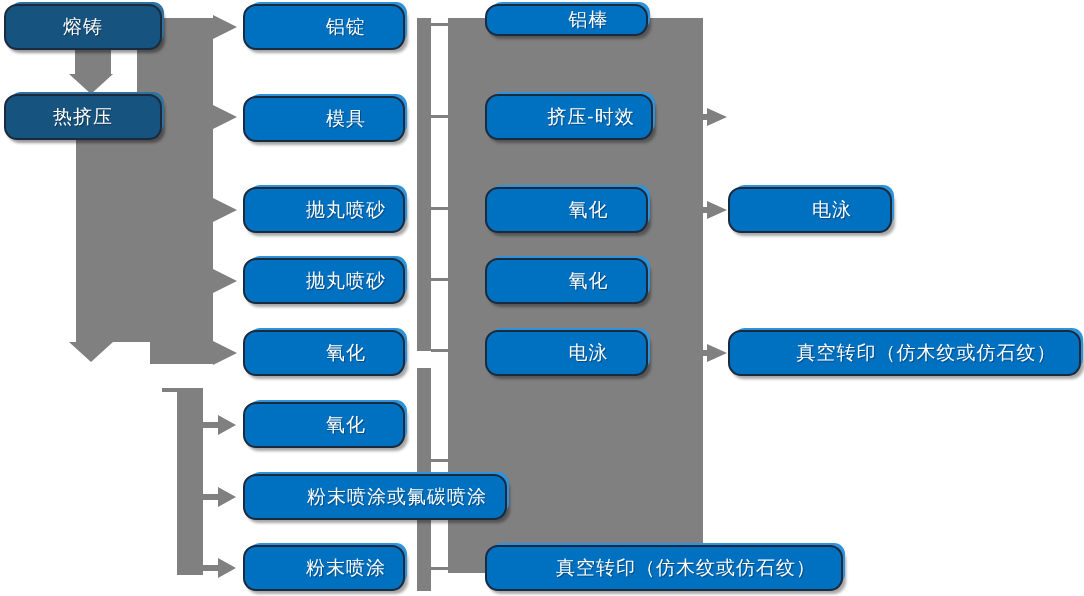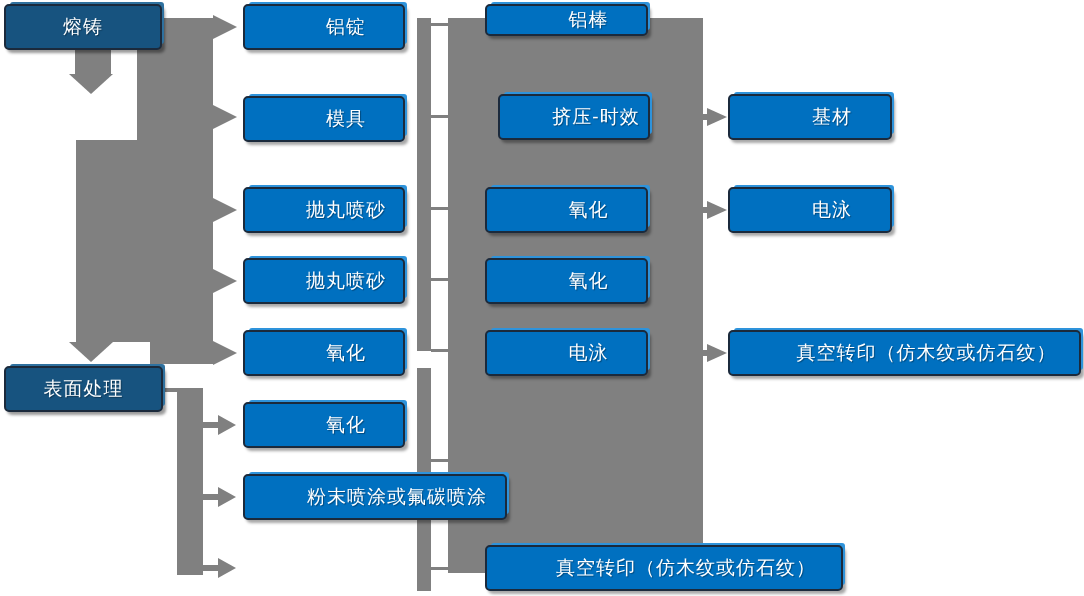--- a/index.html
+++ b/index.html
@@ -20,21 +20,21 @@
   }
   .shape{position:absolute;background:var(--connector-gray);z-index:1;}
   .tri{position:absolute;width:0;height:0;z-index:1;}
   .ar{border-top:12px solid transparent;border-bottom:12px solid transparent;border-left:24px solid var(--connector-gray);}
   .ar.sm{border-top-width:10px;border-bottom-width:10px;border-left-width:18px;}
   .ar.rt{border-top-width:9px;border-bottom-width:9px;border-left-width:20px;}
   .ad{border-left:22px solid transparent;border-right:22px solid transparent;border-top:20px solid var(--connector-gray);}
   .node{
     position:absolute;z-index:2;display:flex;align-items:center;justify-content:center;
     box-sizing:border-box;color:var(--text-color);font-size:19px;letter-spacing:1px;
-    border:2px solid var(--box-border);border-radius:5px;
+    border:2px solid var(--box-border);border-radius:13px;
     text-shadow:1px 1px 1px rgba(0,0,0,.35);white-space:nowrap;
   }
   .node.blue{background:var(--box-blue);box-shadow:4px -4px 0 -2px var(--box-blue-shadow),3px 3px 3px rgba(0,0,0,.35);padding-left:44px;}
   .node.dark{background:var(--box-dark-blue);box-shadow:4px -4px 0 -2px var(--box-dark-shadow),3px 3px 3px rgba(0,0,0,.4);}
 </style>
 </head>
 <body>
 
 <div id="canvas">
 
@@ -73,34 +73,34 @@
   <div class="shape" style="left:448px;top:18px;width:255px;height:555px"></div>
 
   <div class="shape" style="left:701px;top:114px;width:8px;height:6px"></div>
   <div class="tri ar rt" style="left:707px;top:108px"></div>
   <div class="shape" style="left:701px;top:207px;width:8px;height:6px"></div>
   <div class="tri ar rt" style="left:707px;top:201px"></div>
   <div class="shape" style="left:701px;top:350px;width:8px;height:6px"></div>
   <div class="tri ar rt" style="left:707px;top:344px"></div>
 
   <div class="node dark" style="left:4px;top:4px;width:158px;height:46px">熔铸</div>
-  <div class="node dark" style="left:4px;top:366px;width:159px;height:46px">表面处理</div>
+  <div class="node dark" style="left:4px;top:94px;width:158px;height:46px">热挤压</div>
 
   <div class="node blue" style="left:243px;top:4px;width:162px;height:46px">铝锭</div>
   <div class="node blue" style="left:243px;top:96px;width:162px;height:46px">模具</div>
   <div class="node blue" style="left:243px;top:187px;width:162px;height:46px">抛丸喷砂</div>
   <div class="node blue" style="left:243px;top:258px;width:162px;height:46px">抛丸喷砂</div>
   <div class="node blue" style="left:243px;top:330px;width:162px;height:46px">氧化</div>
   <div class="node blue" style="left:243px;top:402px;width:162px;height:46px">氧化</div>
   <div class="node blue" style="left:243px;top:474px;width:264px;height:46px">粉末喷涂或氟碳喷涂</div>
+  <div class="node blue" style="left:243px;top:545px;width:162px;height:46px">粉末喷涂</div>
 
   <div class="node blue" style="left:485px;top:4px;width:163px;height:32px">铝棒</div>
-  <div class="node blue" style="left:498px;top:94px;width:152px;height:46px">挤压-时效</div>
+  <div class="node blue" style="left:485px;top:94px;width:168px;height:46px">挤压-时效</div>
   <div class="node blue" style="left:485px;top:187px;width:163px;height:46px">氧化</div>
   <div class="node blue" style="left:485px;top:258px;width:163px;height:46px">氧化</div>
   <div class="node blue" style="left:485px;top:330px;width:163px;height:46px">电泳</div>
   <div class="node blue" style="left:485px;top:545px;width:358px;height:46px">真空转印（仿木纹或仿石纹）</div>
 
-  <div class="node blue" style="left:728px;top:94px;width:164px;height:46px">基材</div>
   <div class="node blue" style="left:728px;top:187px;width:164px;height:46px">电泳</div>
   <div class="node blue" style="left:728px;top:330px;width:353px;height:46px">真空转印（仿木纹或仿石纹）</div>
 
 </div>
 
 </body></html>

